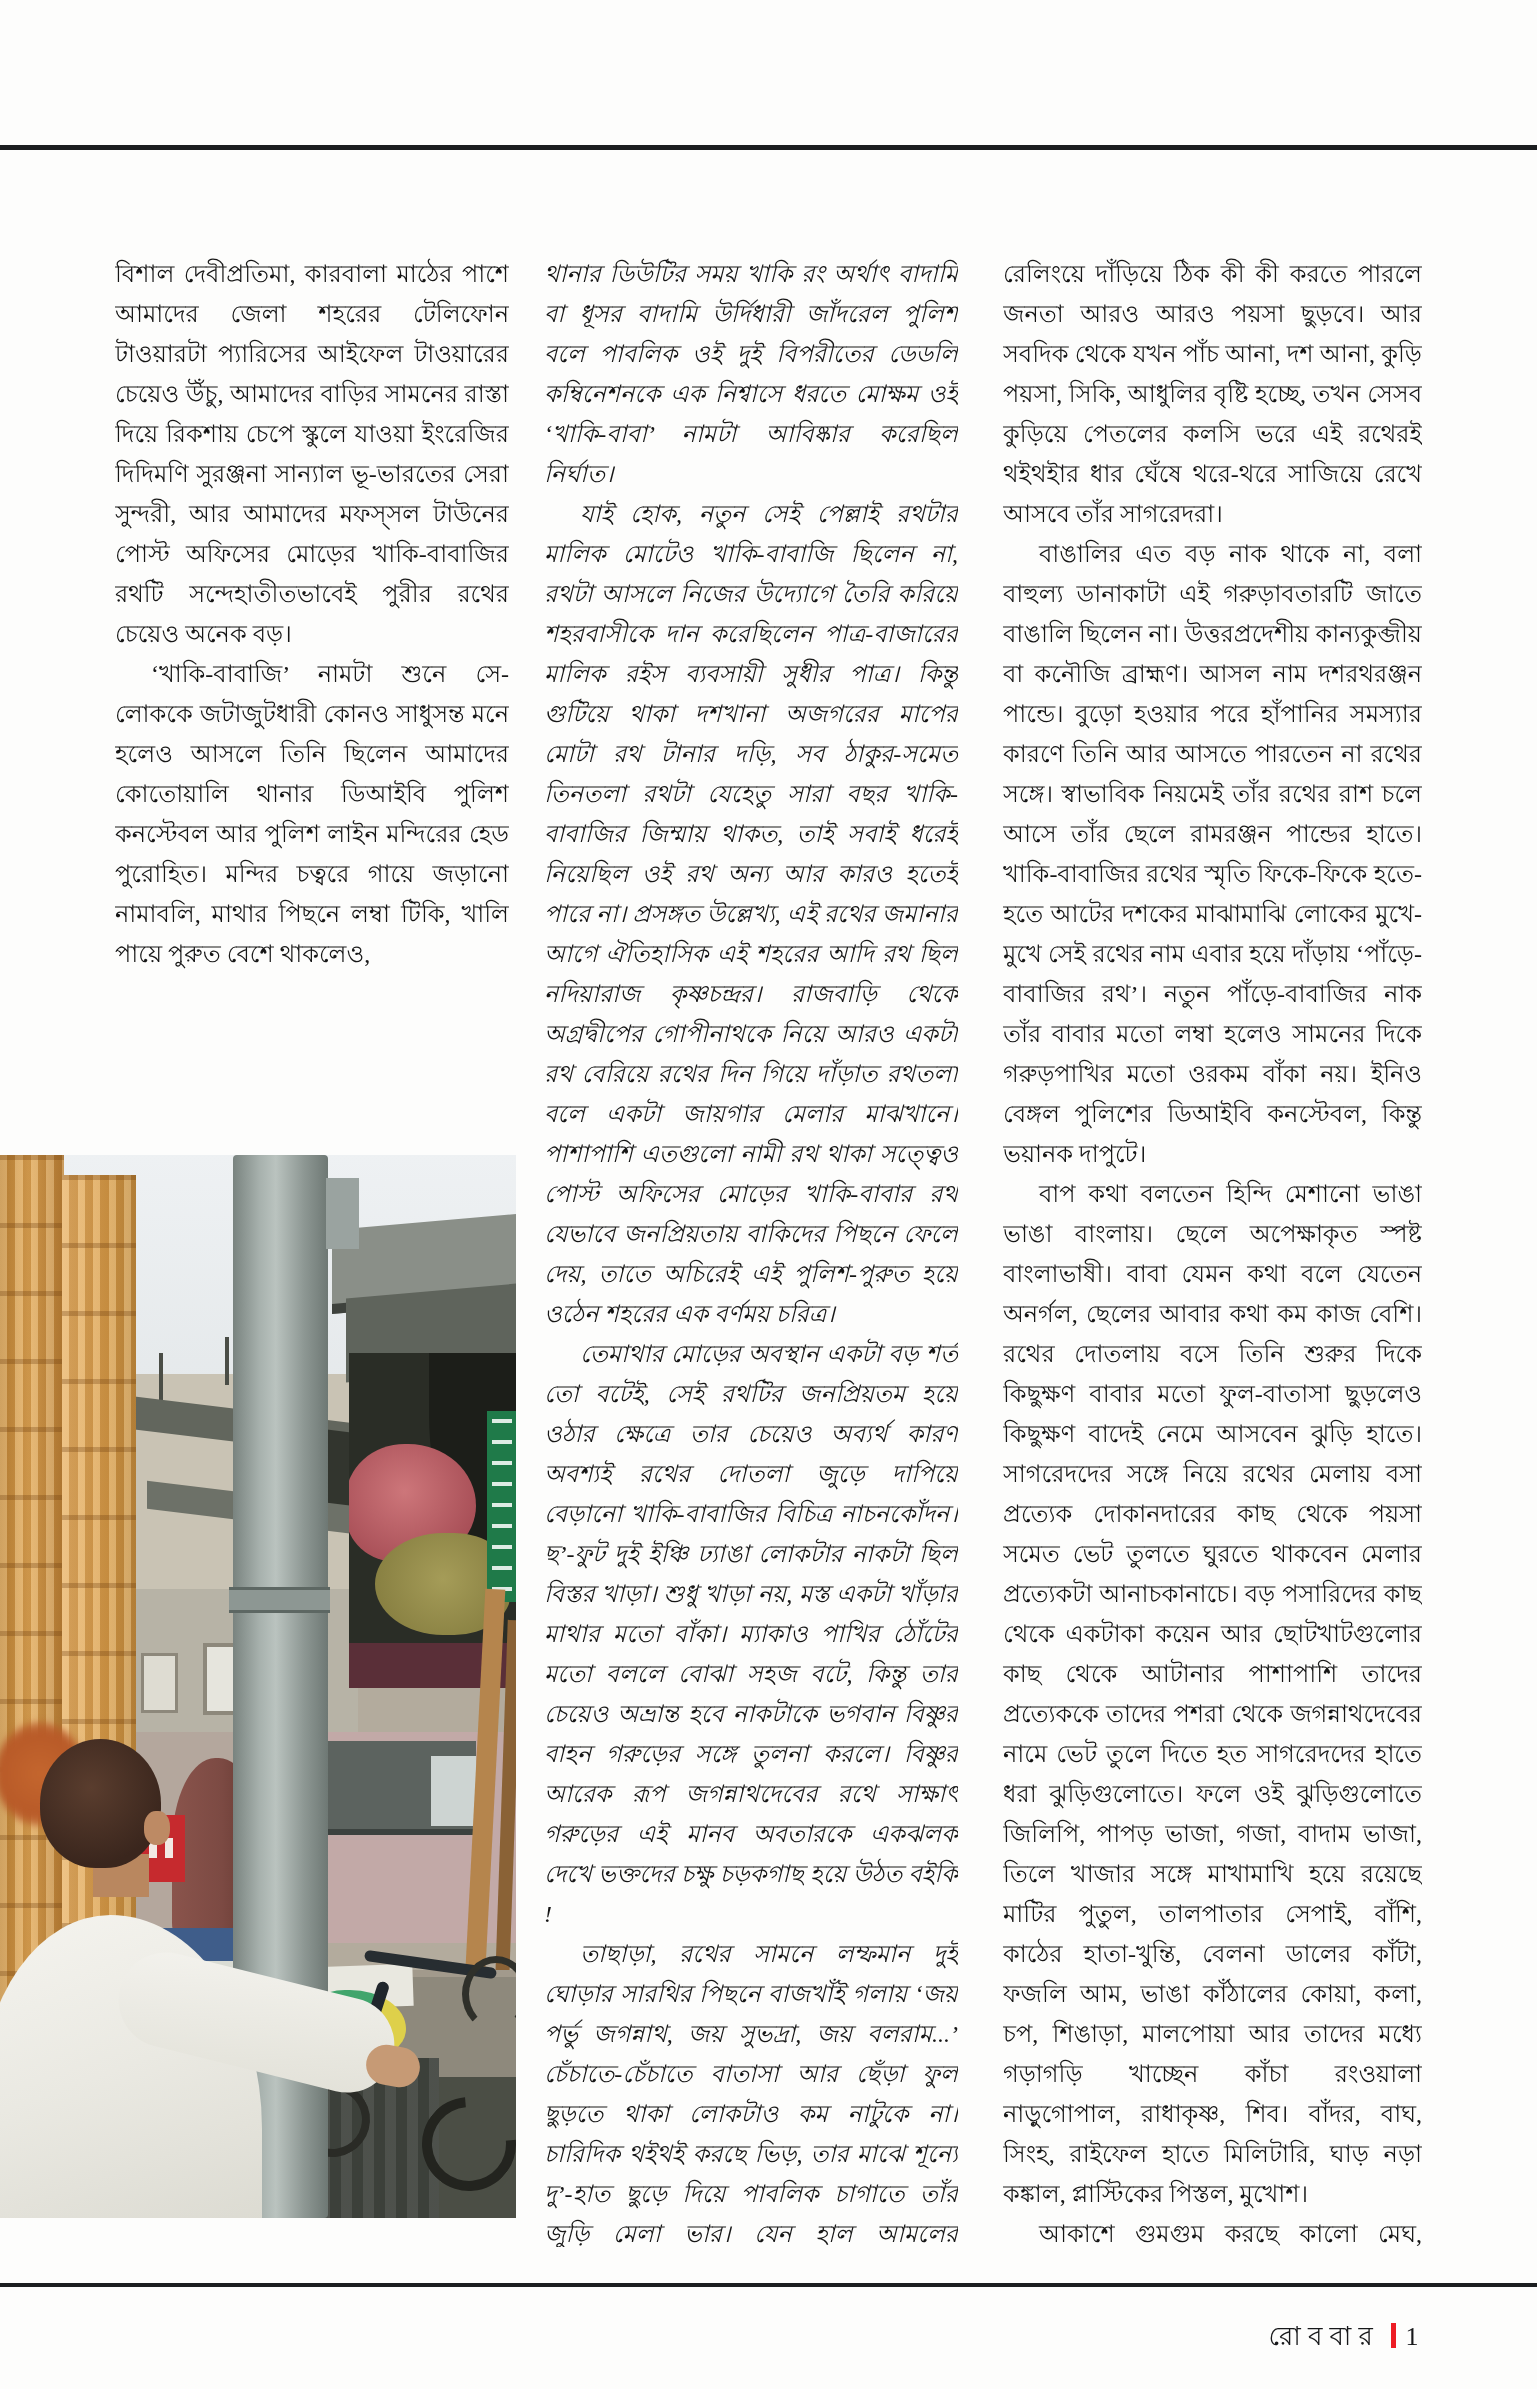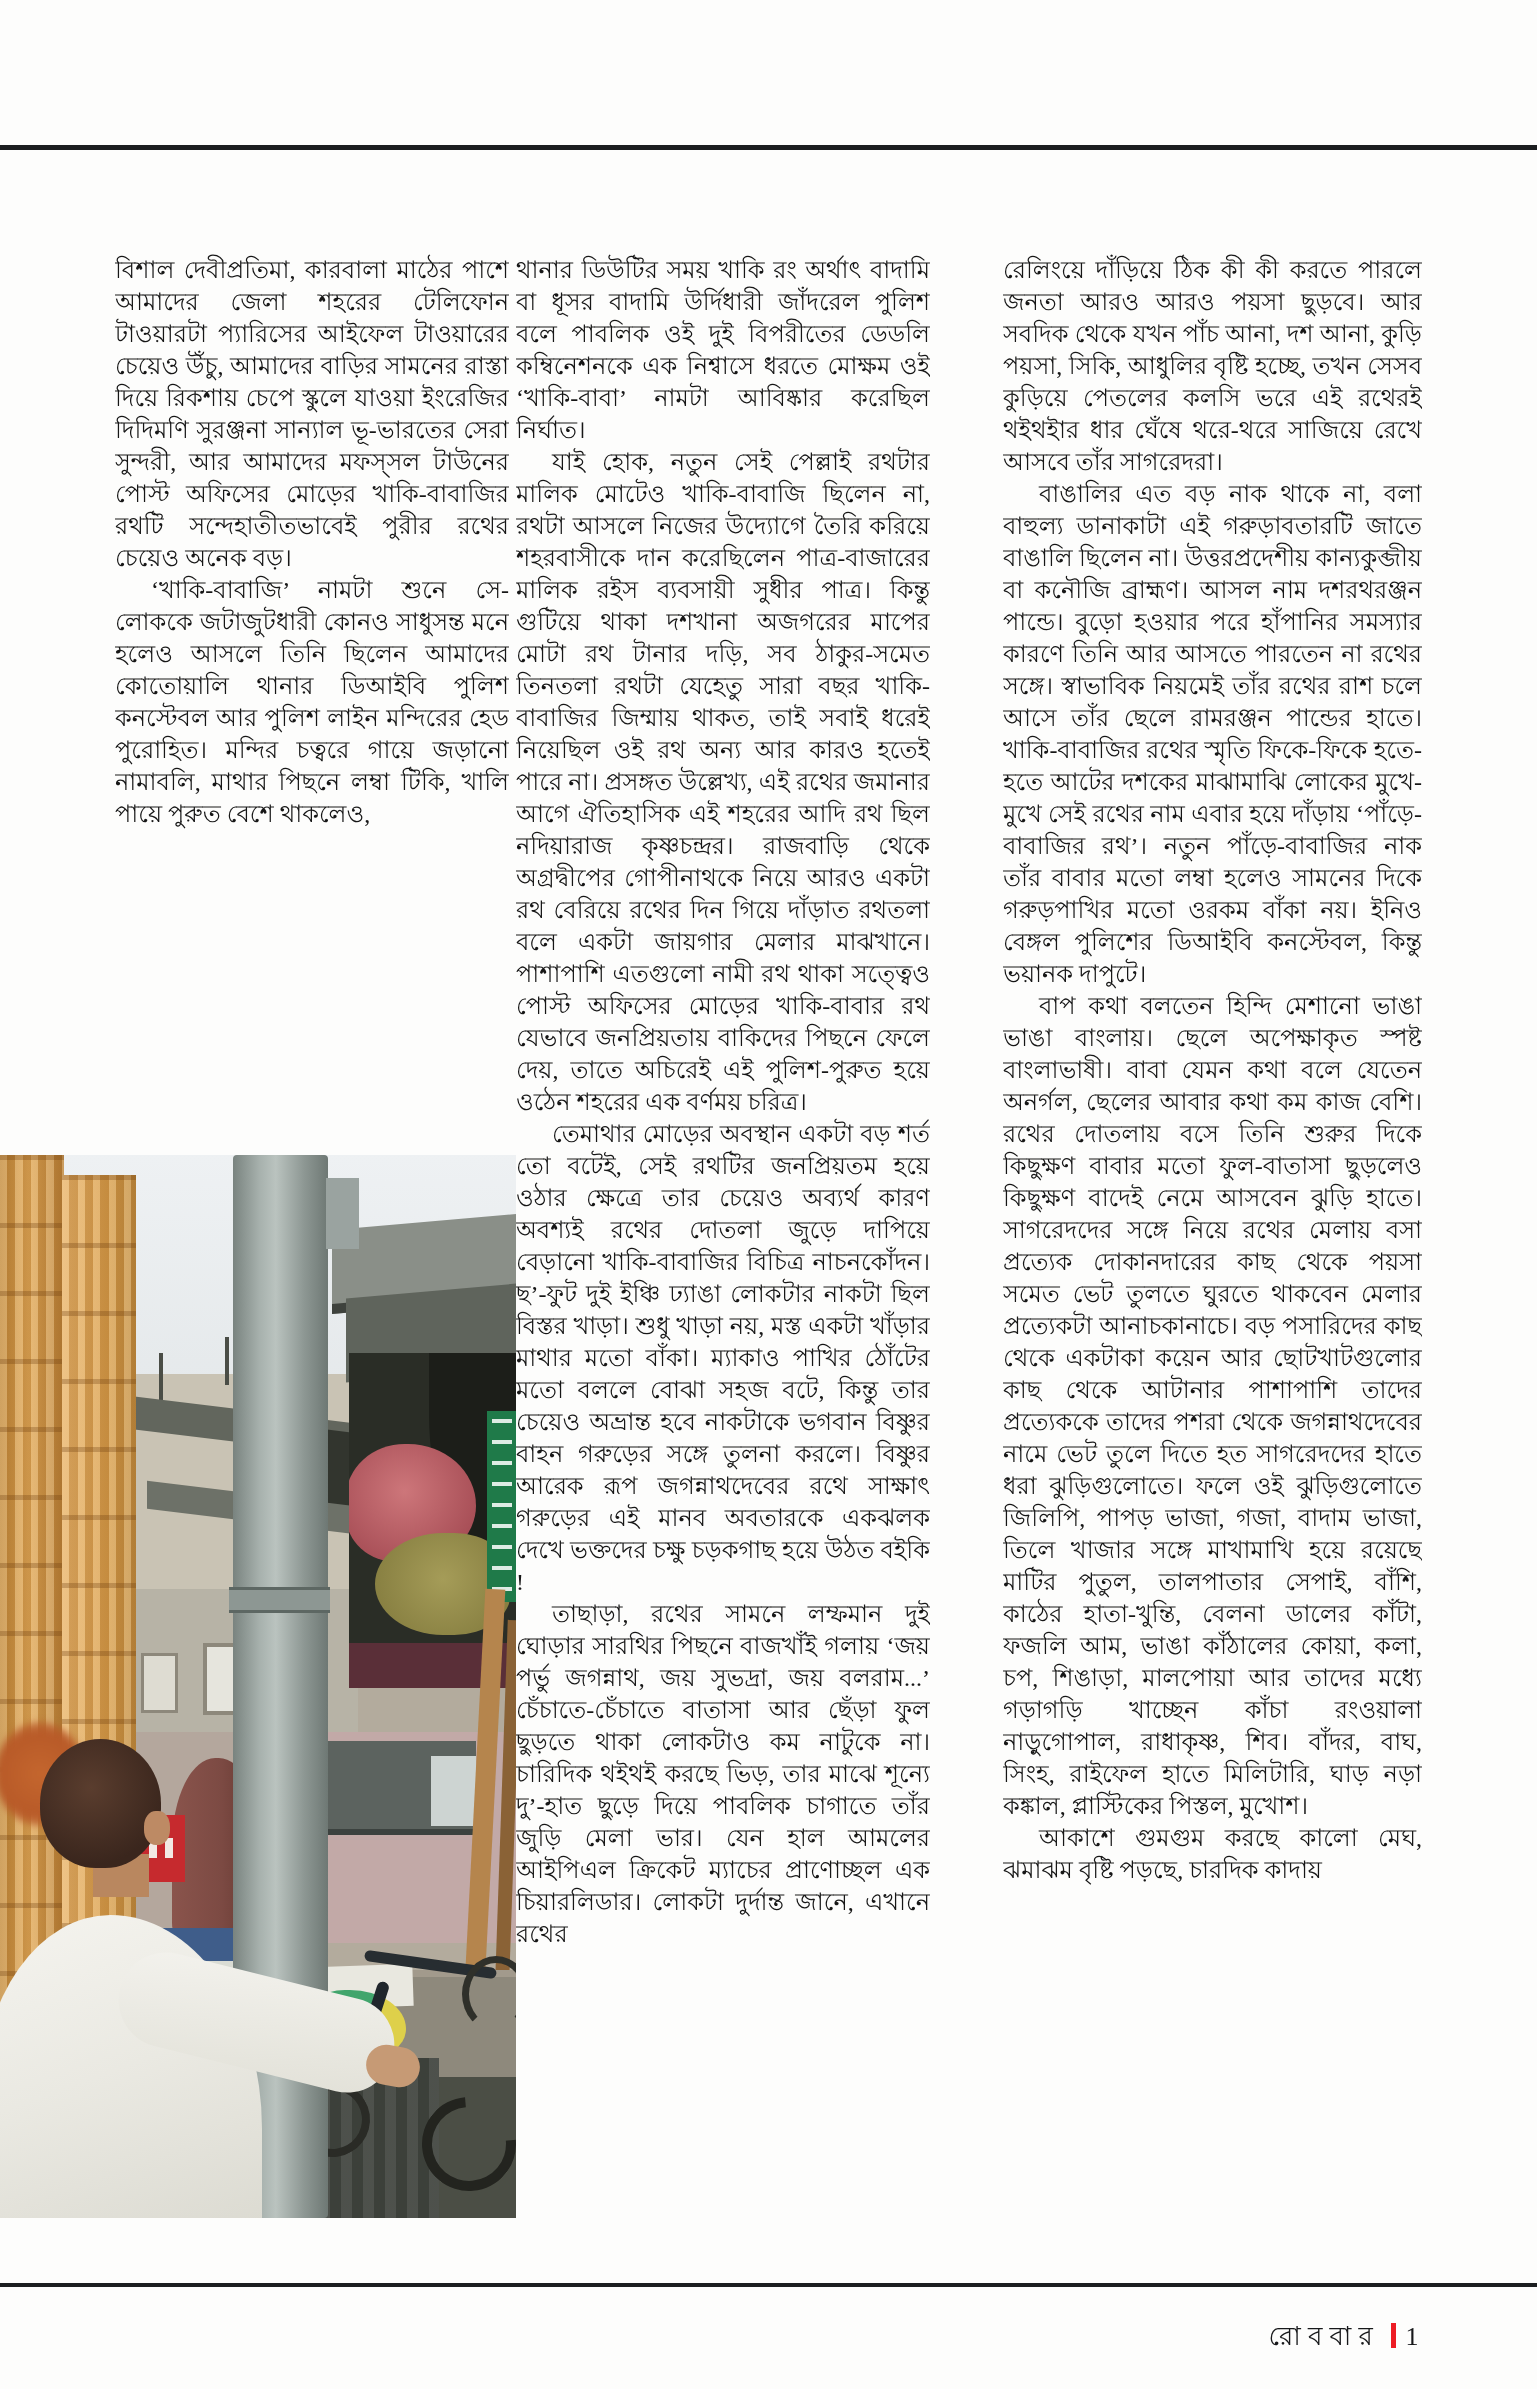--- a/index.html
+++ b/index.html
@@ -2,24 +2,24 @@
 <html style="font-size:12.4px"><head>
 <meta charset="utf-8">
 <style>
   html,body{margin:0;padding:0;background:#ffffff;}
   #page{position:relative;width:1538px;height:2389px;background:#fdfdfc;overflow:hidden;
         font-family:"Liberation Serif","DejaVu Serif",serif;color:#181818;}
   .rule{position:absolute;left:0;width:1538px;background:#1c1e20;}
   #top-rule{top:145px;height:5.4px;}
   #footer-rule{top:2283px;height:3.9px;}
 
-  .col{position:absolute;top:254px;text-align:justify;font-size:24px;line-height:32px;
+  .col{position:absolute;top:254px;text-align:justify;font-size:24px;line-height:40px;
        color:#161616;overflow:hidden;}
   #col-1{left:115px;width:394px;height:877px;}
-  #col-2{left:516px;width:414px;height:1993px;}
+  #col-2{left:544px;width:414px;height:1993px;font-style:italic;}
   #col-3{left:1003px;width:419px;height:1993px;}
   .col p{margin:0;text-indent:36px;}
   .col p.cont{text-indent:0;}
 
   
   #photo{position:absolute;left:0;top:1155px;width:516px;height:1063px;overflow:hidden;
          background:#b3ab9d;}
   #photo *{position:absolute;}
   .sky{left:0;top:0;width:516px;height:481px;background:linear-gradient(#eef1f3 0%,#e4e8ea 55%,#d9dee0 100%);}
   .tower-a{left:0;top:0;width:64px;height:975px;

